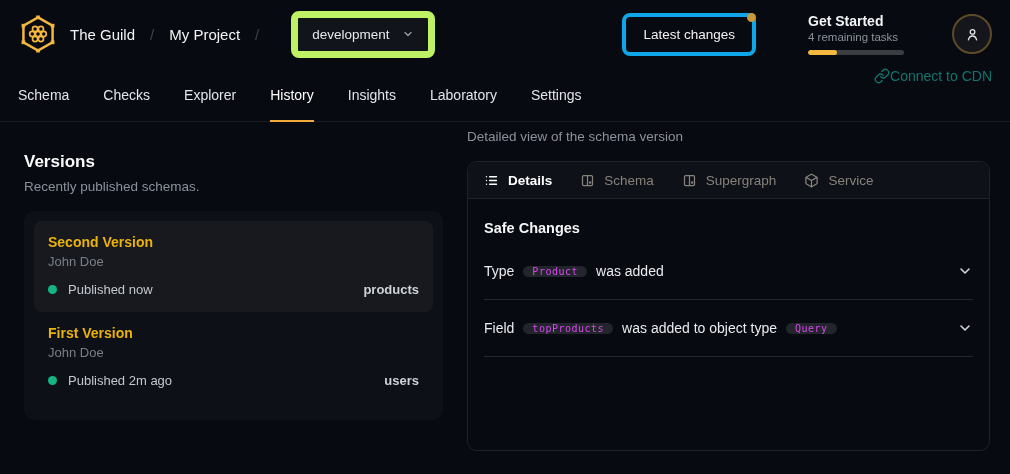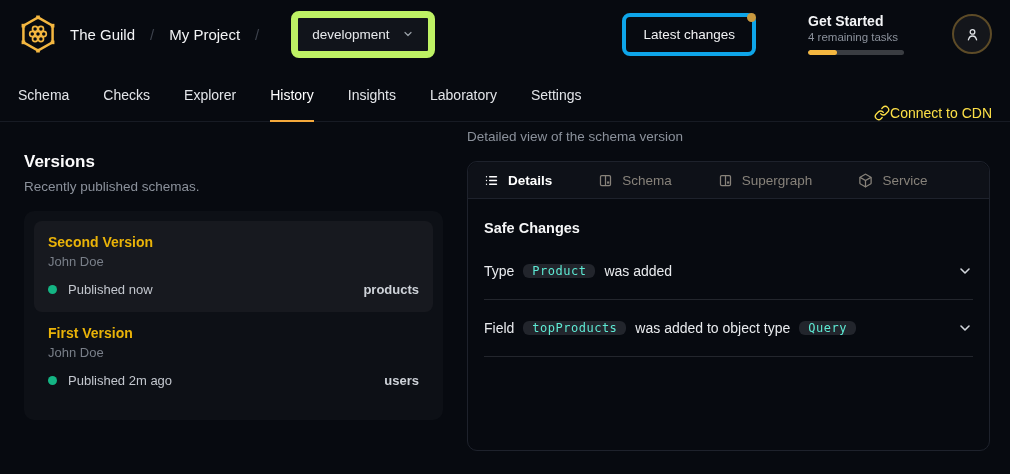--- a/index.html
+++ b/index.html
@@ -105,23 +105,23 @@
     color: #e3e5e9;
     cursor: pointer;
     border-bottom: 2px solid transparent;
     margin-bottom: -1px;
     padding-top: 2px;
   }
   .nav-tab.active { color: #ffffff; border-bottom-color: #f4a93c; }
   .nav-spacer { flex: 1; }
   .cdn-link {
     display: flex;
-    align-items: flex-end;
+    align-items: flex-start;
     font-size: 14px;
-    color: #fde047;
+    color: #0f766e;
     cursor: pointer;
   }
 
   
   .main { display: flex; }
   .col-left { width: 467px; padding: 0 24px; flex-shrink: 0; }
   .col-right { flex: 1; padding-right: 20px; min-width: 0; }
   .section-title { margin-top: 30px; font-size: 17px; font-weight: 700; color: #fbfbfc; }
   .section-sub { margin-top: 7px; font-size: 13.5px; color: #8b919b; }
 
@@ -149,21 +149,21 @@
   
   .details-box {
     margin-top: 17px;
     border: 1px solid #1e222c;
     border-radius: 10px;
     height: 290px;
   }
   .detail-tabs {
     display: flex;
     align-items: center;
-    gap: 46px;
+    gap: 28px;
     height: 37px;
     padding: 0 16px;
     background: #0e1118;
     border-bottom: 1px solid #1e222c;
     border-radius: 10px 10px 0 0;
   }
   .detail-tab {
     display: flex;
     align-items: center;
     gap: 9px;
@@ -179,22 +179,22 @@
     min-height: 57px;
     display: flex;
     align-items: center;
     justify-content: space-between;
     border-bottom: 1px solid #23262d;
     cursor: pointer;
   }
   .change-text { display: flex; align-items: center; gap: 9px; font-size: 14px; color: #e9ebee; }
   .code-badge {
     font-family: "DejaVu Sans Mono", "Liberation Mono", monospace;
-    font-size: 12px;
-    color: #5eead4;
+    font-size: 10px;
+    color: #d946ef;
     background: #22252c;
     border-radius: 6px;
     padding: 0 9px;
     letter-spacing: 0.5px;
   }
   .chev-down { color: #d2d6dc; }
 </style>
 </head>
 <body>
 

